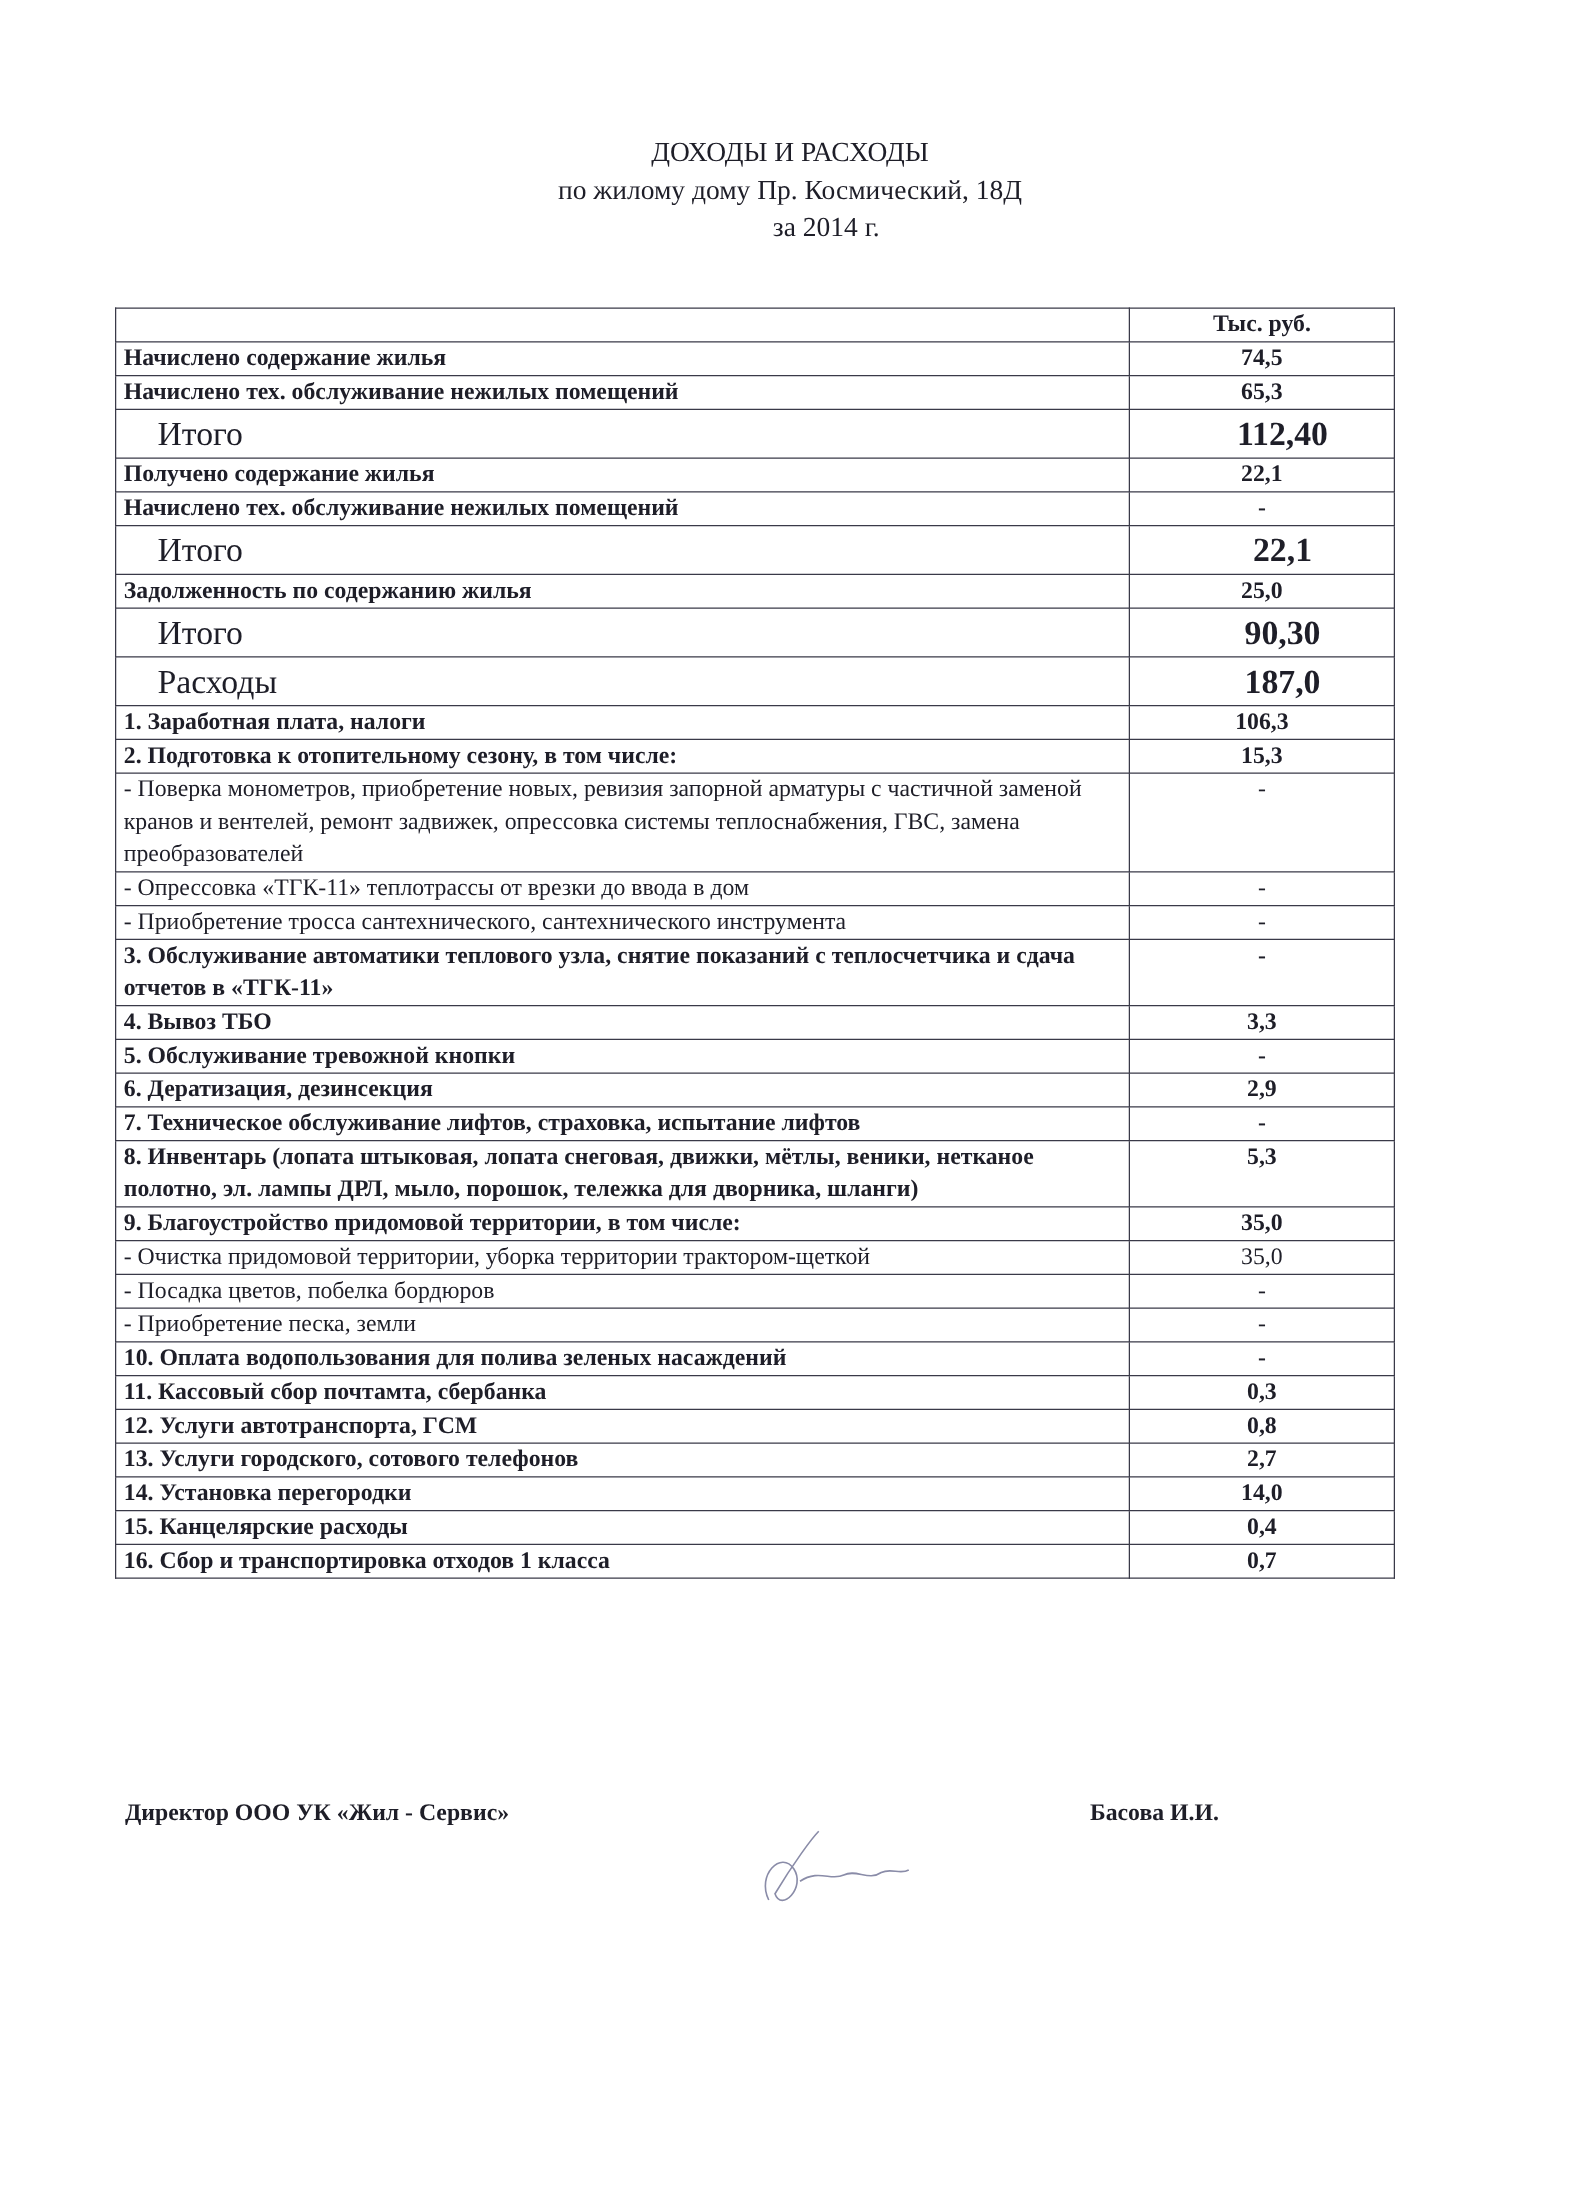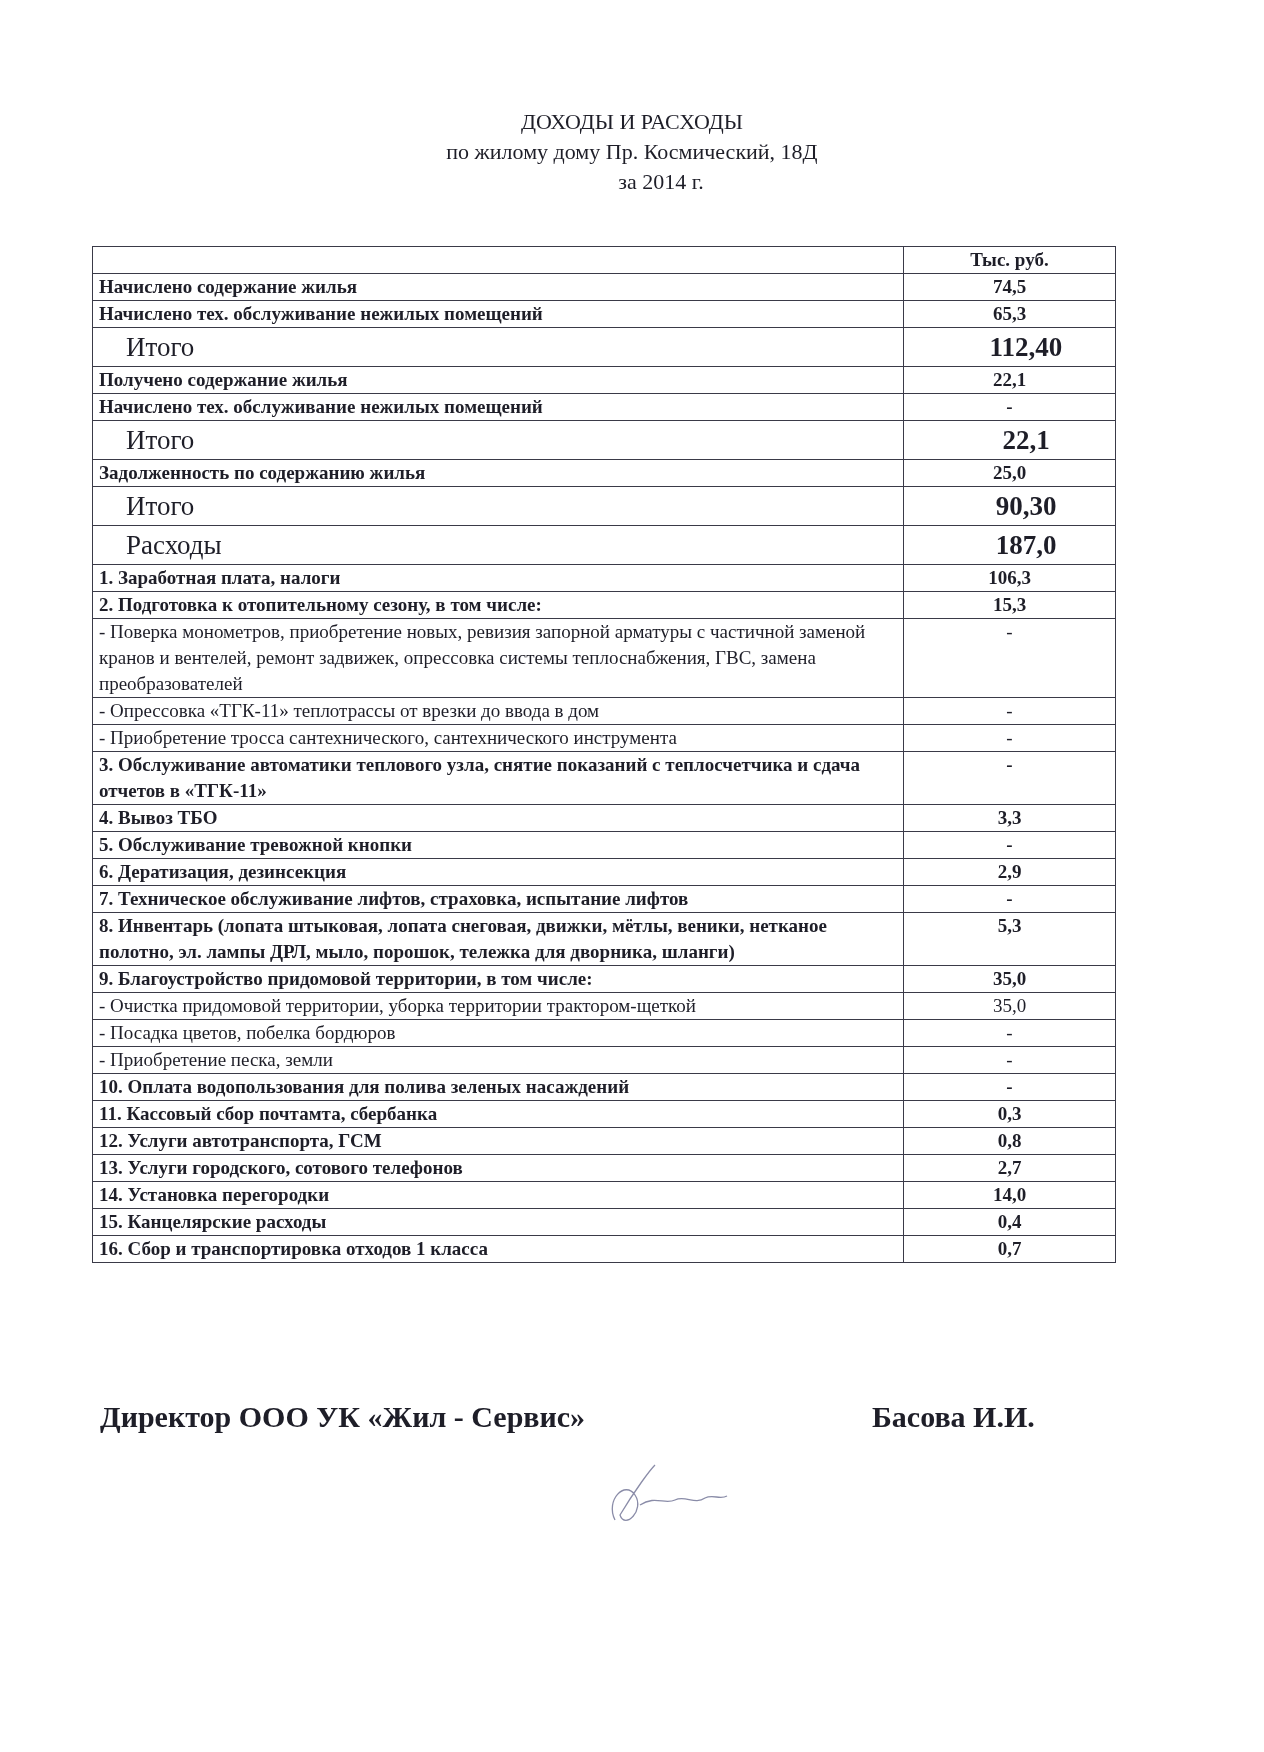--- a/index.html
+++ b/index.html
@@ -6,21 +6,21 @@
   body { width:1264px; height:1752px; position:relative; font-family:"Liberation Serif", serif; color:#1e1e28; overflow:hidden; }
   .title { position:absolute; left:0; width:1264px; text-align:center; font-weight:normal; font-size:22px; line-height:28px; }
   .t1 { top:108px; } .t2 { top:138px; } .t3 { top:168px;margin-left:29px; }
   table { position:absolute; left:92px; top:228px; width:1024px; border-collapse:collapse;margin-top:18px; }
   td { border:1.5px solid #3a3a48; padding:0 6px; font-size:19px; line-height:26px; vertical-align:top; }
   td.val { width:178px; text-align:center; padding:0; }
   tr.bold td { font-weight:bold; }
   tr.big td { font-size:27px; line-height:38px; font-weight:normal;padding-left:33px; }
   tr.big td.val { font-weight:bold; }
   tr.hdr td { height:26px; }
-  .sign { position:absolute; top:1400px; font-size:30px; font-weight:bold; }
+  .sign { position:absolute; top:1440px; font-size:19px; font-weight:bold; }
   .sign-left { left:100px; }
   .sign-right { left:872px; }
   .signature { position:absolute; left:595px; top:1460px; width:150px; height:80px; }
 </style>
 </head>
 <body>
 
 <div class="title t1">ДОХОДЫ И РАСХОДЫ</div>
 <div class="title t2">по жилому дому Пр. Космический, 18Д</div>
 <div class="title t3">за 2014 г.</div>

